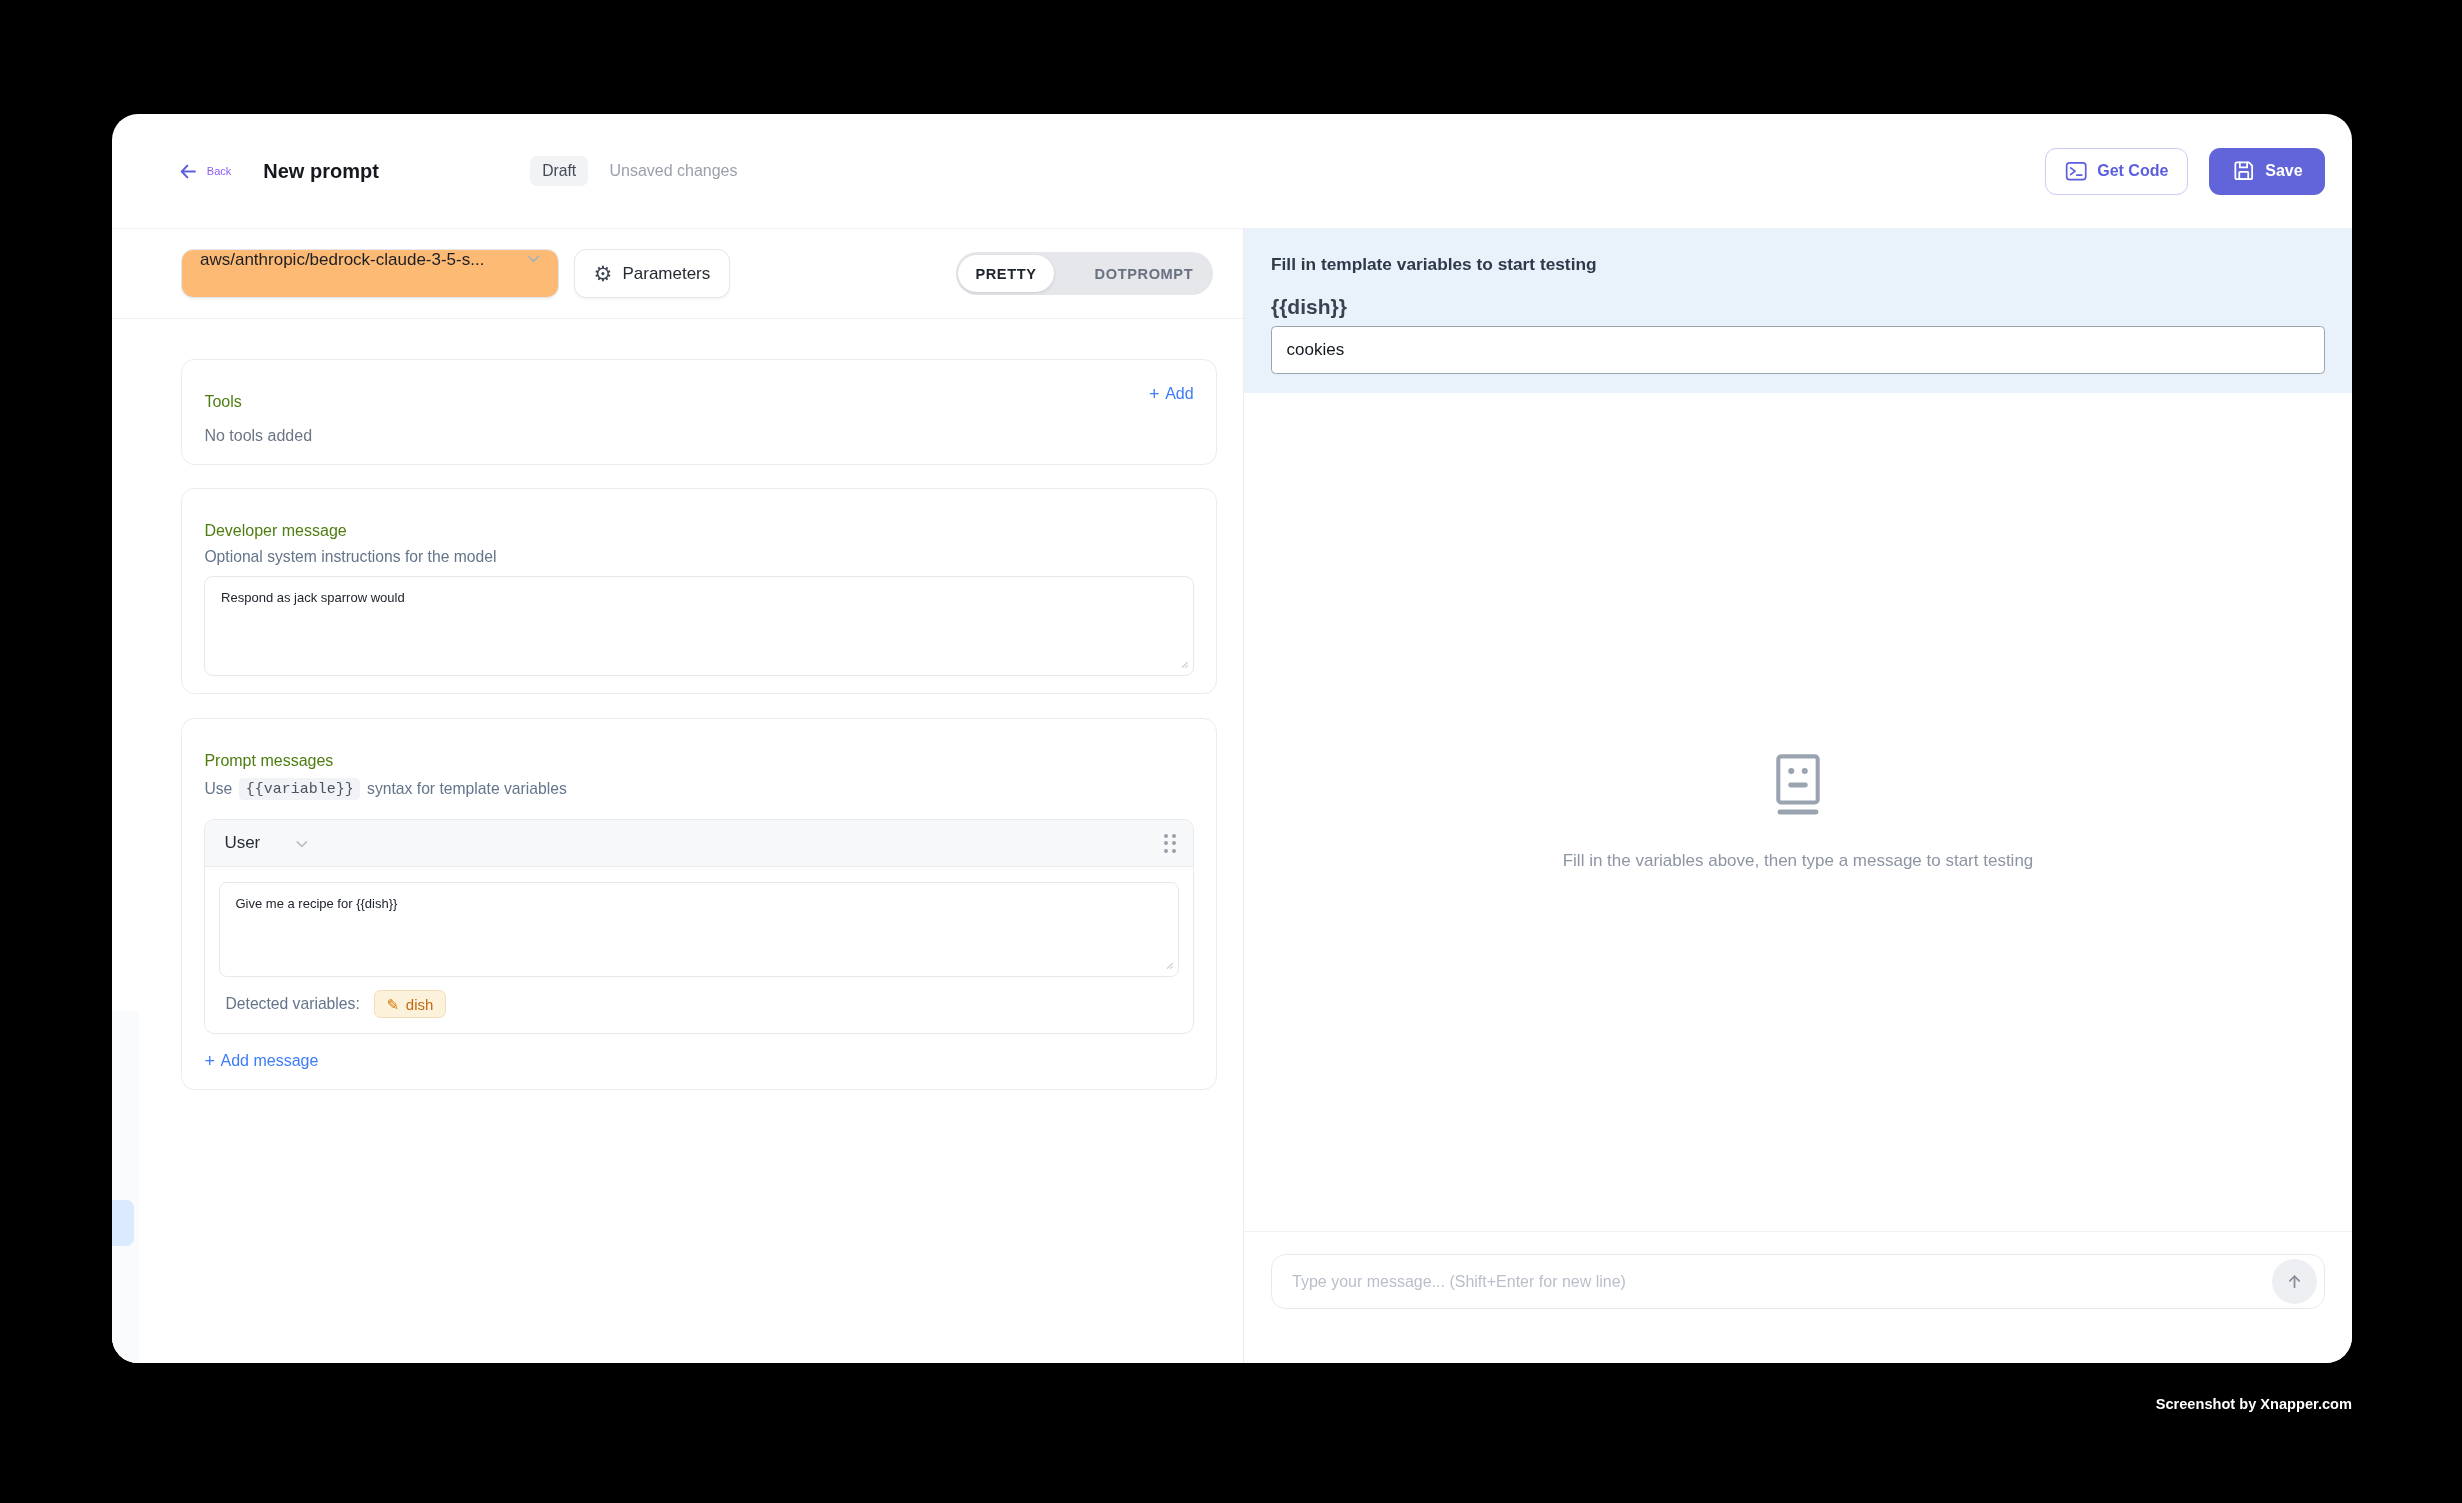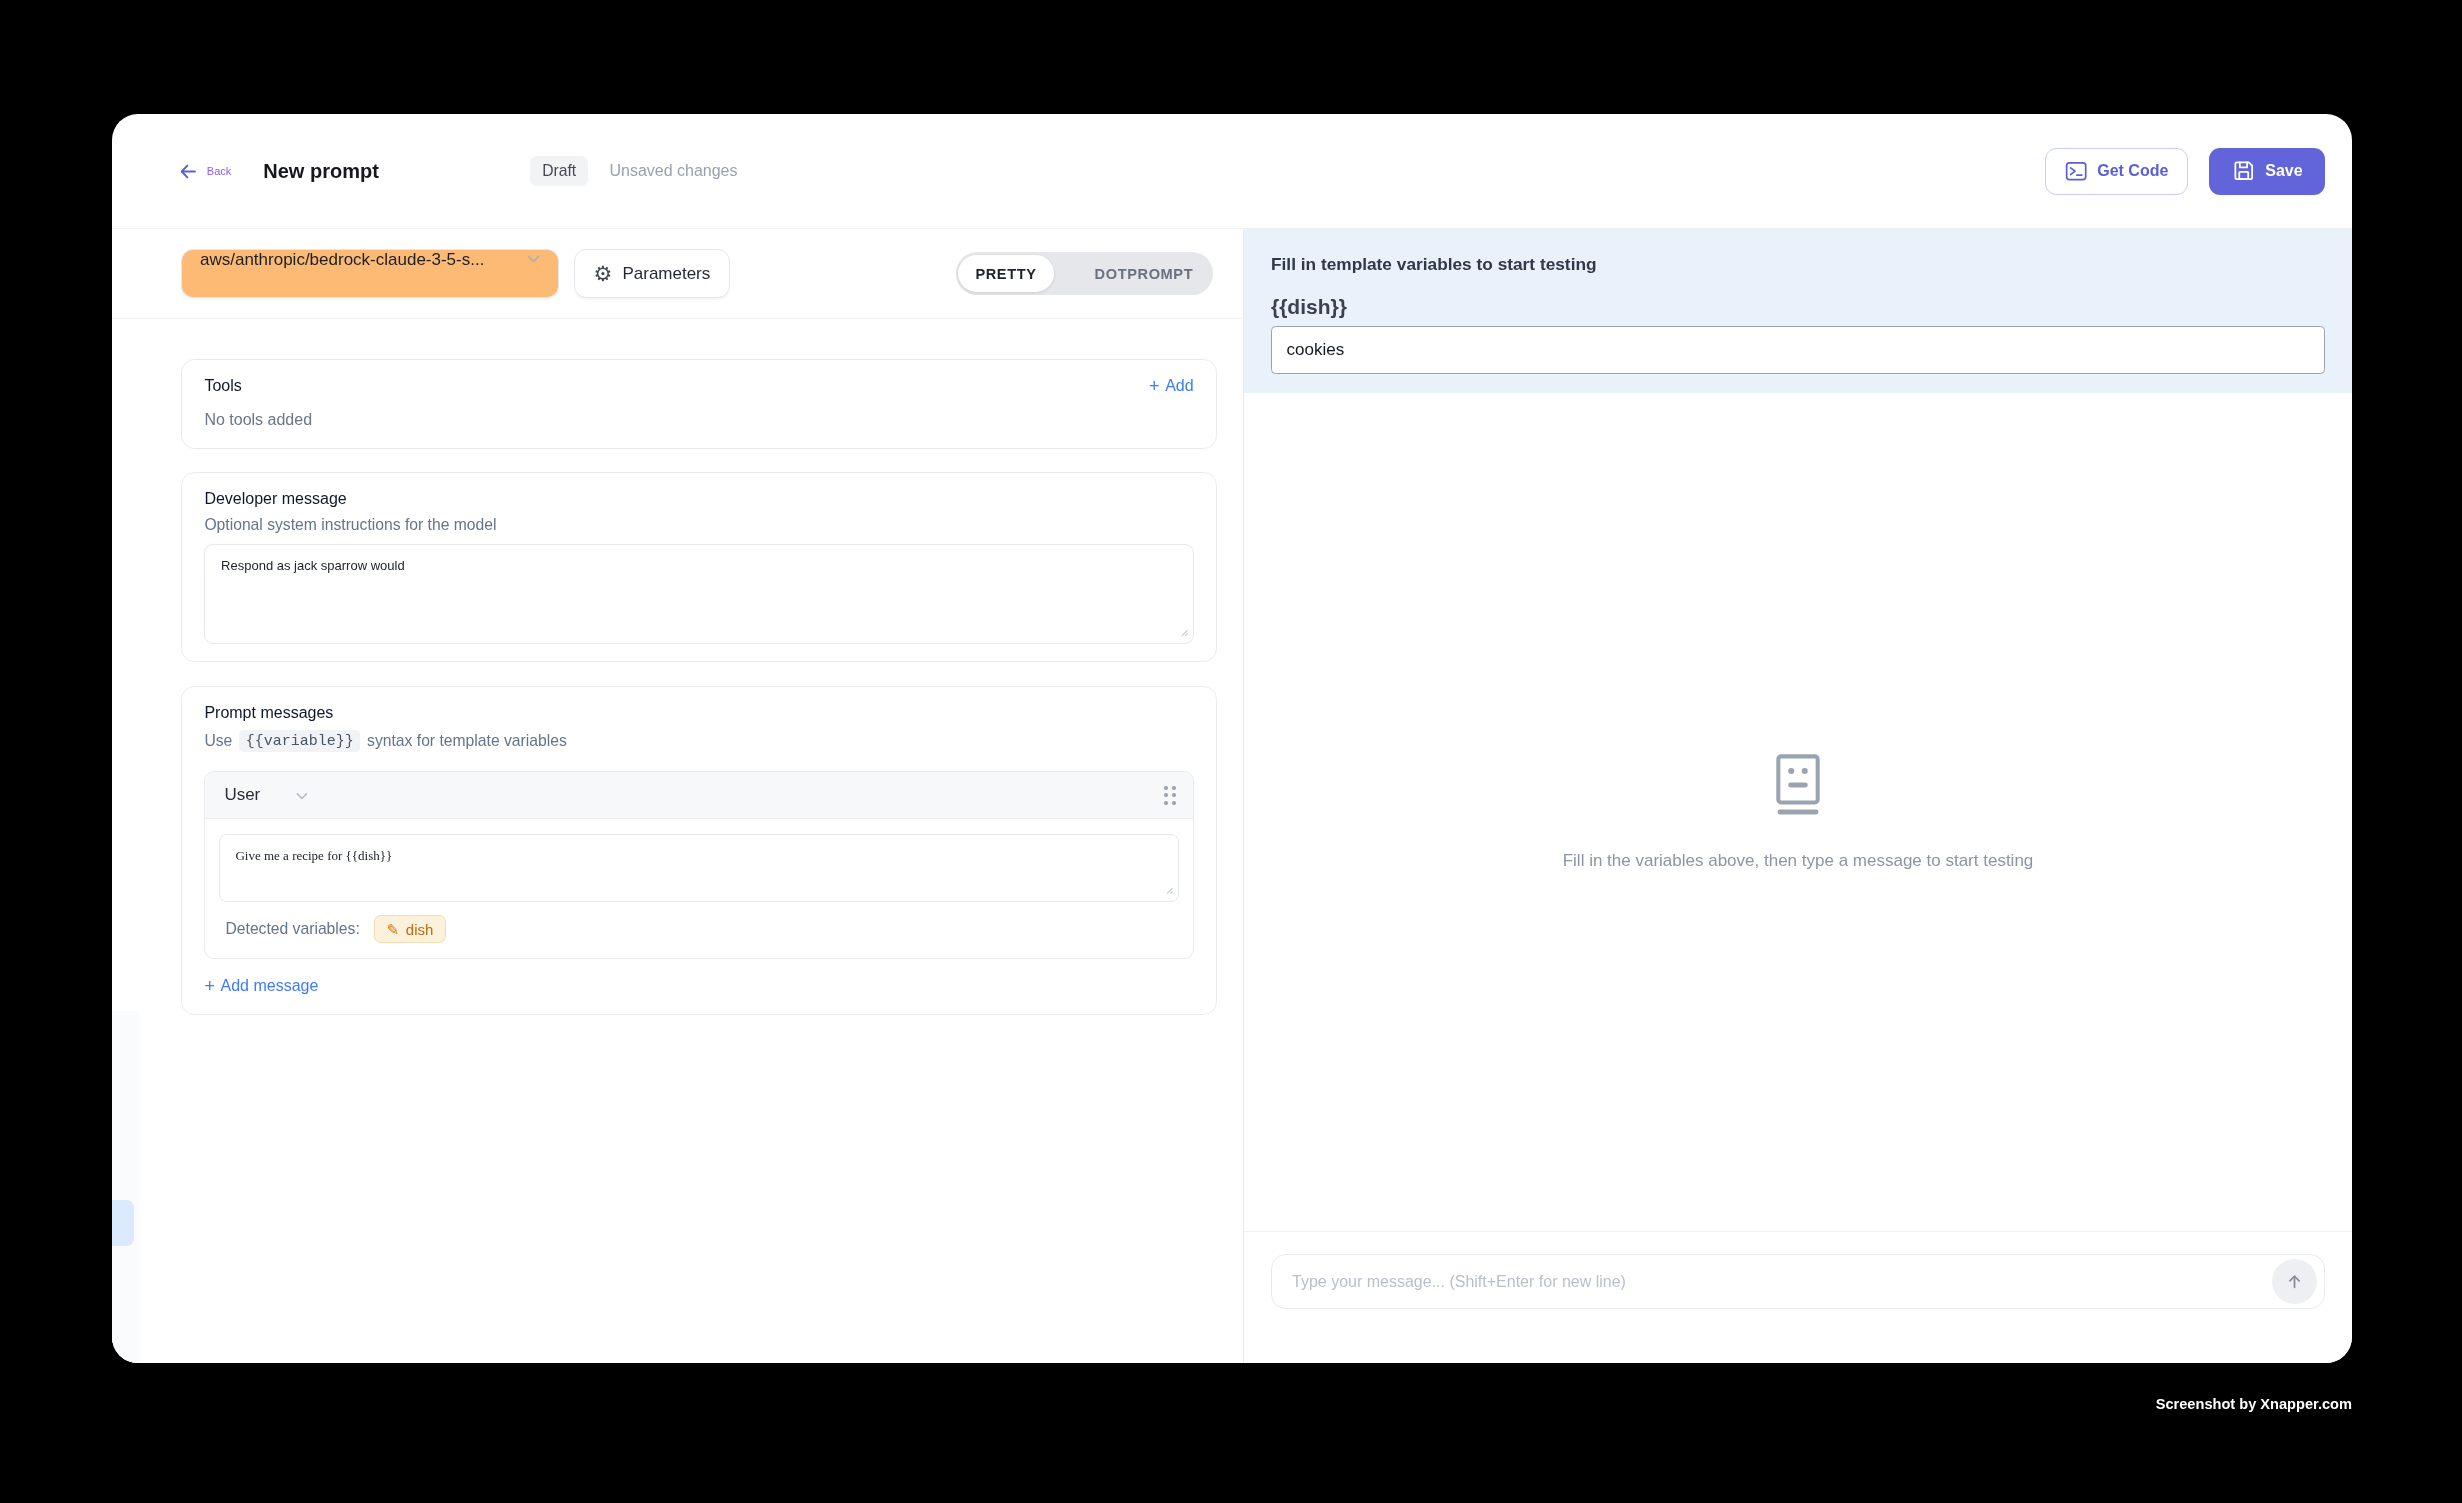--- a/index.html
+++ b/index.html
@@ -46,39 +46,39 @@
     display:flex; align-items:center; gap:10px; padding:0 19px; font-size:17px; font-weight:500; color:#262b33; cursor:pointer;
     box-shadow:0 1.1px 2.2px rgba(16,24,40,.04);
   }
   .gear-glyph { font-size:21px; color:#3f4854; line-height:1; }
   .view-toggle { margin-left:auto; height:43px; background:#e5e7ea; border-radius:21px; display:flex; align-items:center; padding:2.8px;gap:24px; }
   .toggle-opt { height:37px; display:flex; align-items:center; padding:0 17px; font-size:14.6px; font-weight:700; letter-spacing:0.6px; color:#697180; border-radius:18.5px; cursor:pointer; }
   .toggle-opt.active { background:#fff; color:#1f242c; box-shadow:0 1.1px 3.4px rgba(16,24,40,.12); }
 
   .editor-scroll { flex:1; overflow:hidden; padding:40px 26px 0 69px; }
   .card { border:1.7px solid #e9ebee; border-radius:13.4px; background:#fff; }
-  .section-label { font-size:16px; font-weight:500; color:#0f172a; }
+  .section-label { font-size:16px; font-weight:500; color:#4d7c0f;margin-top:16px; }
   .muted { font-size:15.7px; color:#64748b; }
 
   .tools-card { padding:17px 22.4px 19px 22.4px; margin-bottom:23.5px; }
   .tools-head { display:flex; align-items:center; justify-content:space-between; }
   .link-blue { display:flex; align-items:center; gap:5.6px; color:#3d7bfa; font-size:16px; font-weight:500; cursor:pointer; }
   .plus-glyph { font-size:18px; line-height:1; font-weight:500; }
   .tools-empty { margin-top:15.7px; font-size:16px; color:#6b7686; }
 
   .dev-card { padding:17px 22.4px; margin-bottom:24px; }
   .dev-sub { margin-top:7.8px; }
   .ta-wrap { position:relative; margin-top:10px; }
   textarea {
     width:100%; border:1.7px solid #e5e8ec; border-radius:9px; resize:none; outline:none;
     font-family:"Liberation Sans","DejaVu Sans",sans-serif; font-size:13px; color:#20262e;
     padding:13.4px 15.7px; background:#fff; display:block;
   }
   .ta-dev { height:100px; }
-  .ta-msg { height:68px; border-radius:7.8px;font-family:Liberation Serif, serif; }
+  .ta-msg { height:95px; border-radius:7.8px; }
   .resize-grip { position:absolute; right:4.5px; bottom:4.5px; pointer-events:none; }
 
   .prompt-card { padding:17px 22.4px 19px 22.4px; }
   .prompt-sub { margin-top:7.8px; display:flex; align-items:center; gap:6.7px; }
   .code-chip { font-family:"Liberation Mono","DejaVu Sans Mono",monospace; font-size:15px; color:#4a5564; background:#f1f3f6; border-radius:4.5px; padding:2.8px 6.7px; }
   .msg-box { margin-top:19px; border:1.7px solid #e7e9ed; border-radius:10px; overflow:hidden; }
   .msg-head { height:47px; background:#f7f8fa; border-bottom:1.7px solid #ebedf0; display:flex; align-items:center; padding:0 17px 0 19px; }
   .role-select { display:flex; align-items:center; gap:34px; cursor:pointer; }
   .role-name { font-size:17px; font-weight:500; color:#272d36; }
   .drag-handle { margin-left:auto; display:grid; grid-template-columns:repeat(2,3.9px); grid-auto-rows:3.9px; gap:3.9px; cursor:grab; }

